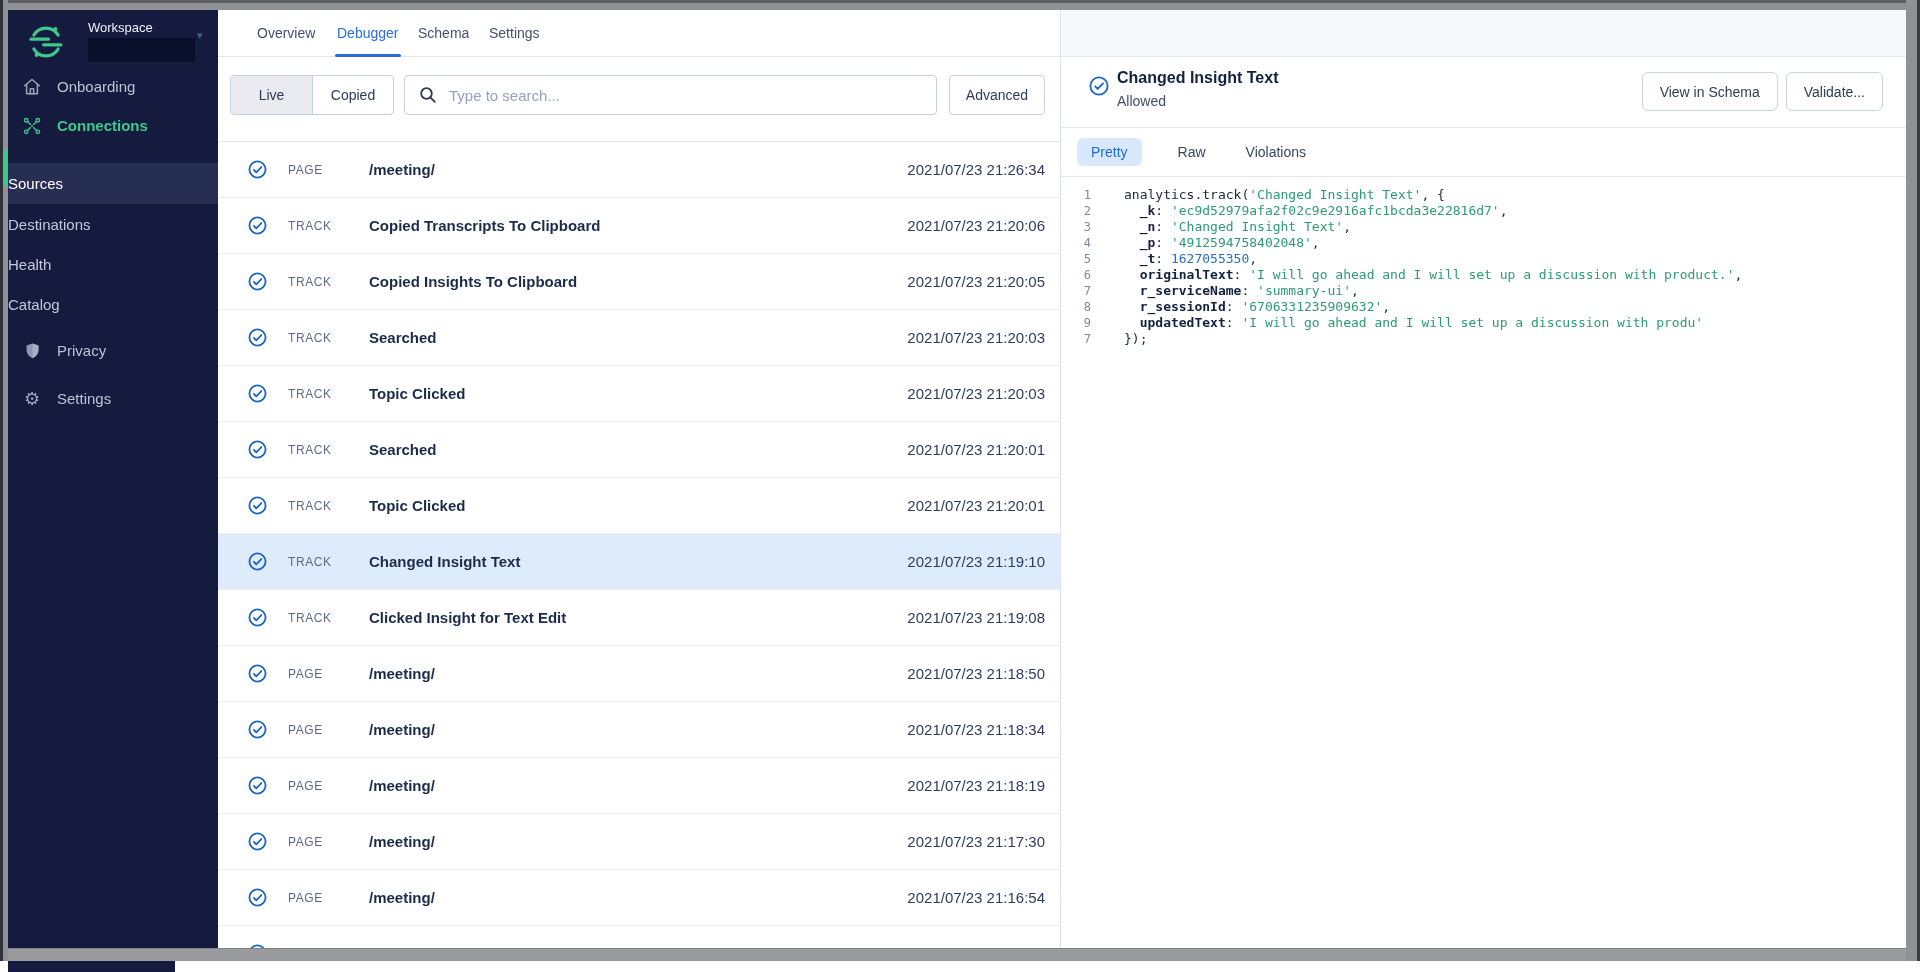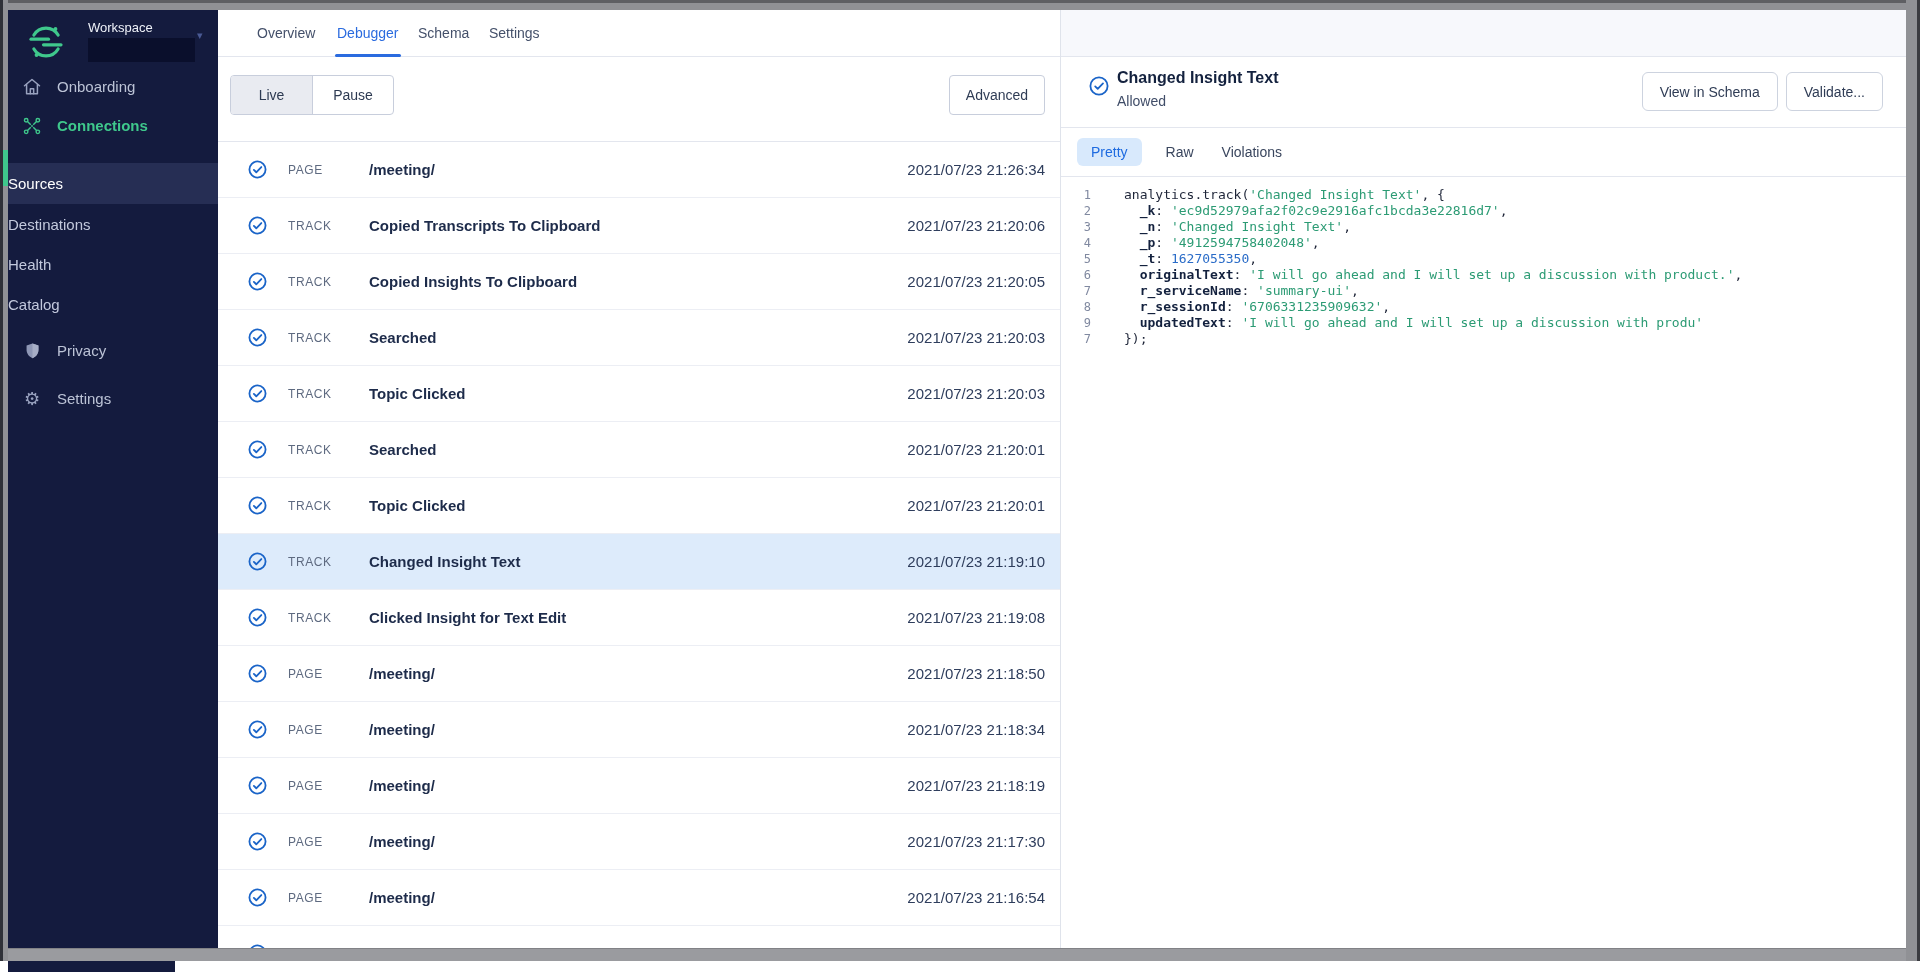--- a/index.html
+++ b/index.html
@@ -59,21 +59,21 @@
 
   
   .right-panel{position:absolute;left:1052px;top:0;width:846px;height:100%;background:#fff;border-left:1px solid #dfe3eb;box-sizing:border-box;}
   .band{height:47px;background:#f7f8fc;border-bottom:1px solid #e3e6ee;box-sizing:border-box;}
   .detail-header{position:relative;height:71px;border-bottom:1px solid #e3e6ee;box-sizing:border-box;}
   .dh-icon{position:absolute;left:28px;top:19px;}
   .dh-title{position:absolute;left:56px;top:12px;font-size:16px;font-weight:bold;color:#13213e;}
   .dh-status{position:absolute;left:56px;top:36px;font-size:14px;color:#404d68;}
   .dh-buttons{position:absolute;right:23px;top:15px;display:flex;gap:8px;}
   .btn{height:39px;padding:0 17px;border:1px solid #cdd3df;border-radius:6px;background:#fff;font-size:14px;color:#2f3c55;font-family:inherit;cursor:pointer;}
-  .detail-tabs{height:49px;border-bottom:1px solid #e3e6ee;box-sizing:border-box;display:flex;align-items:center;padding-left:16px;gap:20px;}
+  .detail-tabs{height:49px;border-bottom:1px solid #e3e6ee;box-sizing:border-box;display:flex;align-items:center;padding-left:16px;gap:32px;}
   .dtab{font-size:14px;color:#3a465e;padding:6px 4px;border-radius:6px;cursor:pointer;}
   .dtab.active{background:#d8e9fc;color:#1e6be0;padding:6px 14px;}
   .code{padding-top:10px;font-family:"DejaVu Sans Mono","Liberation Mono",monospace;font-size:13px;}
   .code-line{display:flex;line-height:16px;}
   .ln{width:30px;text-align:right;color:#8089a0;flex:none;font-size:12px;}
   .lc{margin-left:33px;white-space:pre;}
   .tok-plain{color:#1e2538;}
   .tok-key{color:#13213e;font-weight:bold;}
   .tok-string{color:#2c9b74;}
   .tok-number{color:#2a6cc8;}
@@ -169,21 +169,28 @@
       <div class="tabbar">
         <span class="tab" style="left:39px;">Overview</span>
         <span class="tab active" style="left:119px;">Debugger</span>
         <span class="tab" style="left:200px;">Schema</span>
         <span class="tab" style="left:271px;">Settings</span>
       </div>
 
       <div class="controls">
         <div class="seg">
           <div class="seg-btn first active">Live</div>
-          <div class="seg-btn" style="width:80px;">Pause</div>
+          <div class="seg-btn" style="width:80px;">Copied</div>
+        </div>
+        <div class="search">
+          <svg width="18" height="18" viewBox="0 0 18 18" fill="none" stroke="#2e3950" stroke-width="1.8" stroke-linecap="round">
+            <circle cx="7.5" cy="7.5" r="5.3"></circle>
+              <line x1="11.6" y1="11.6" x2="15.8" y2="15.8"></line>
+          </svg>
+          <input type="text" placeholder="Type to search..." style="">
         </div>
         <button class="advanced">Advanced</button>
       </div>
 
       <div class="event-list">
           <div class="event-row">
     <span class="ev-icon">
       <svg width="19" height="19" viewBox="0 0 20 20" fill="none" stroke="#1a64c8" stroke-width="1.9" stroke-linecap="round" stroke-linejoin="round">
         <circle cx="10" cy="10" r="8.5"></circle>
                 <path d="M6.2 10.4l2.5 2.5L14 7.4"></path>

